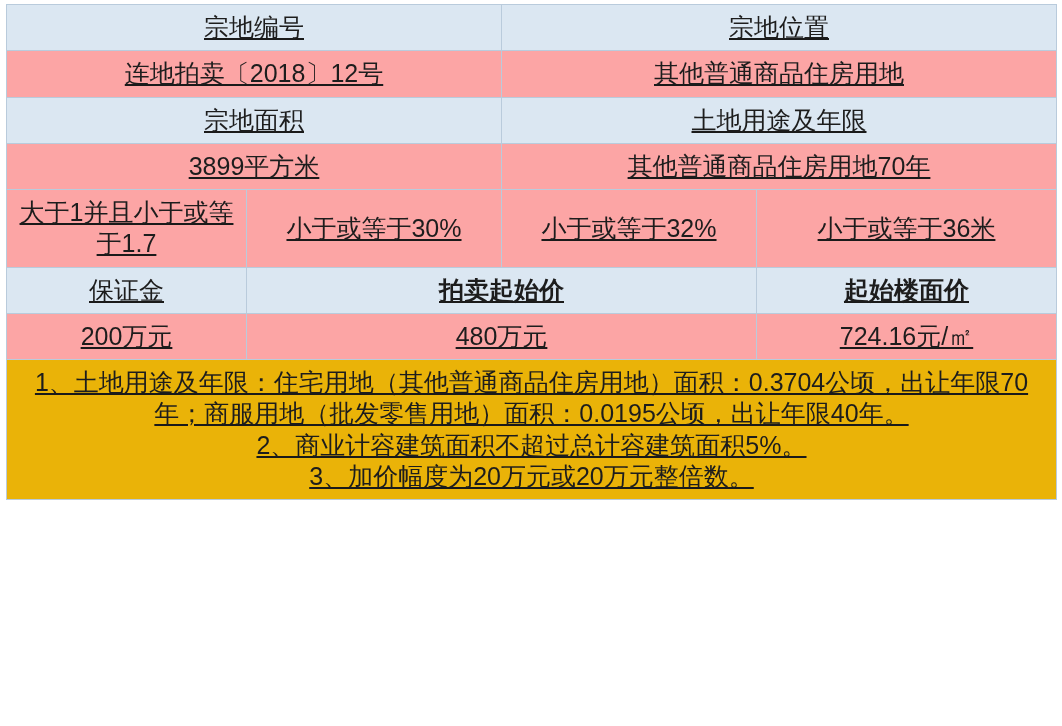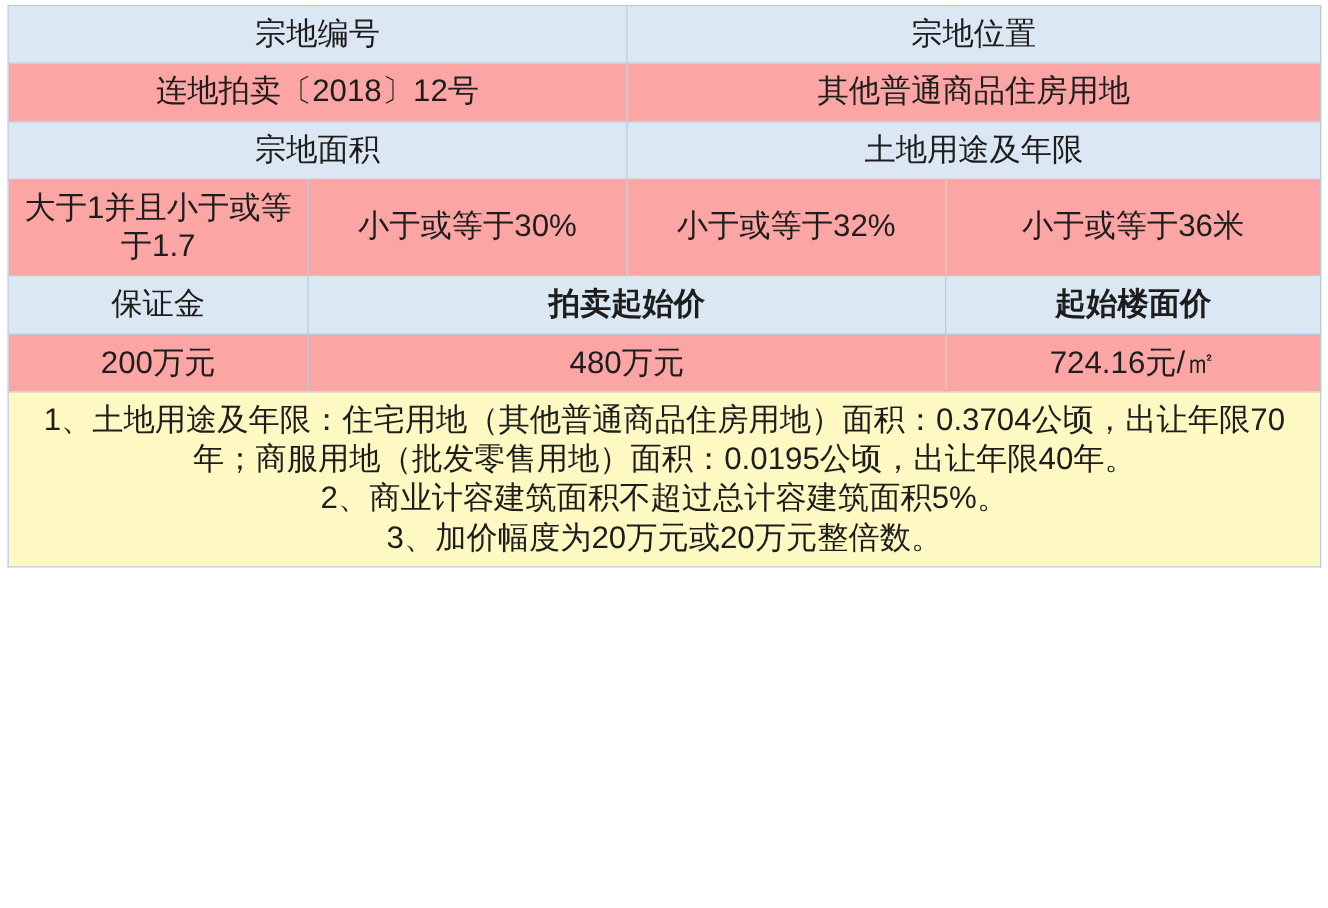--- a/index.html
+++ b/index.html
@@ -12,20 +12,21 @@
     height: 726px;
     font-family: "Liberation Sans", sans-serif;
     color: #1a1a1a;
     overflow: hidden;
   }
   .sheet {
     width: 1062px;
     height: 536px;
     box-sizing: border-box;
     padding: 4px 6px 0 6px;
+    text-decoration: underline;
   }
   table.land-table {
     width: 1050px;
     border-collapse: collapse;
     table-layout: fixed;
   }
   table.land-table td {
     border: 1px solid #b9cbdc;
     text-align: center;
     vertical-align: middle;
@@ -42,21 +43,21 @@
     background: #fca5a5;
   }
   td.bold {
     font-weight: bold;
   }
   td.remark-head {
     background: #dbe7f2;
     font-size: 25px;
   }
   td.remark-body {
-    background: #fef9c3;
+    background: #eab308;
     text-align: left;
     font-size: 24px;
     line-height: 1.5;
     padding: 8px 10px 10px 10px;
     margin-left: 44px;
   }
   .remark-line {
     display: block;
     white-space: normal;
   }
@@ -82,20 +83,24 @@
       </tr>
       <tr>
         <td class="val" colspan="2">连地拍卖〔2018〕12号</td>
         <td class="val" colspan="2">其他普通商品住房用地</td>
       </tr>
       <tr>
         <td class="hdr" colspan="2">宗地面积</td>
         <td class="hdr" colspan="2">土地用途及年限</td>
       </tr>
       <tr>
+        <td class="val" colspan="2">3899平方米</td>
+        <td class="val" colspan="2">其他普通商品住房用地70年</td>
+      </tr>
+      <tr>
         <td class="val two-line">大于1并且小于或等于1.7</td>
         <td class="val">小于或等于30%</td>
         <td class="val">小于或等于32%</td>
         <td class="val">小于或等于36米</td>
       </tr>
       <tr>
         <td class="hdr">保证金</td>
         <td class="hdr bold" colspan="2">拍卖起始价</td>
         <td class="hdr bold">起始楼面价</td>
       </tr>

